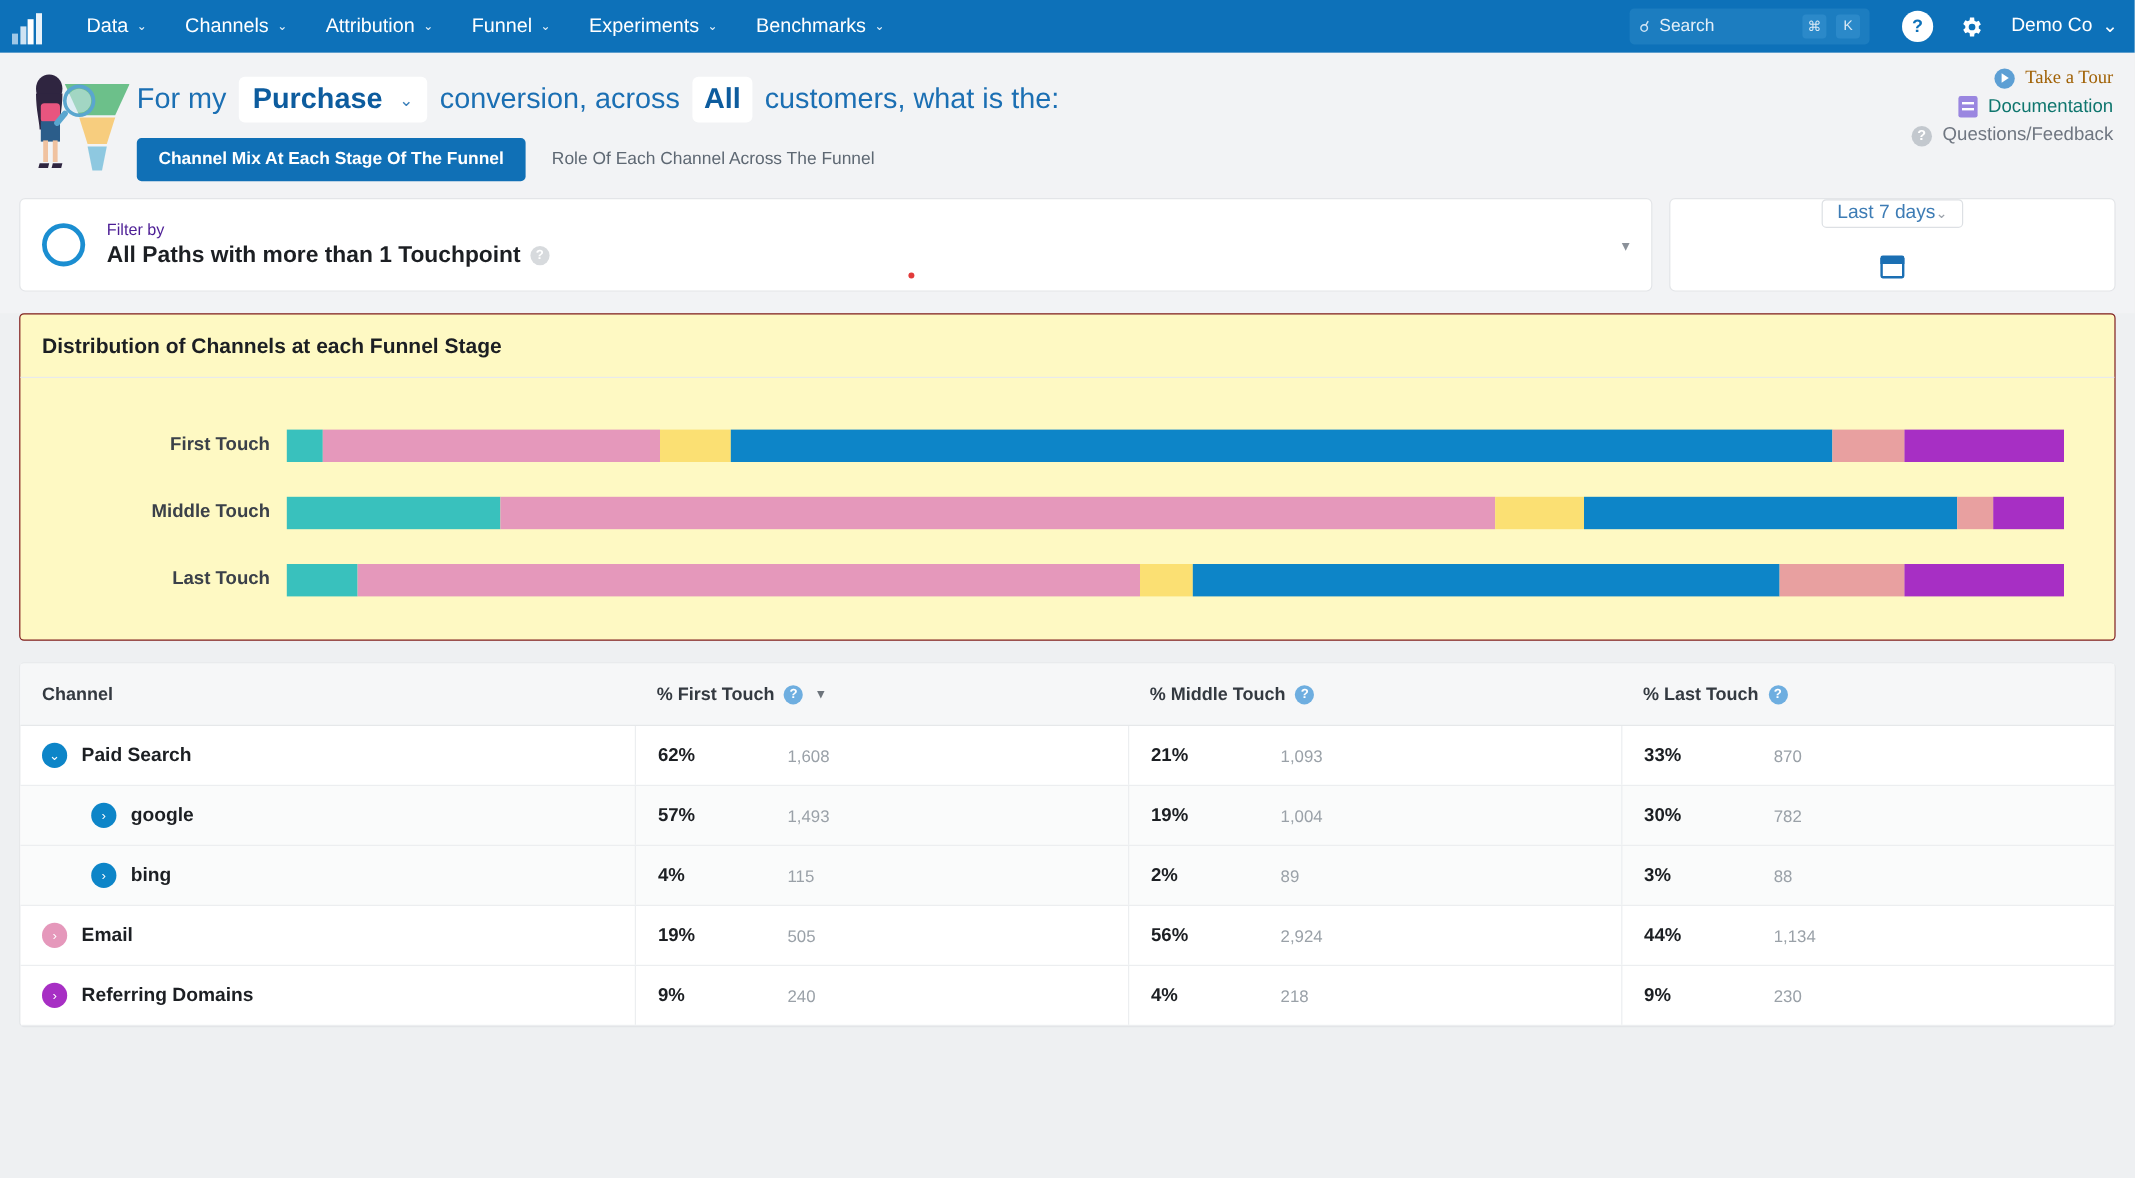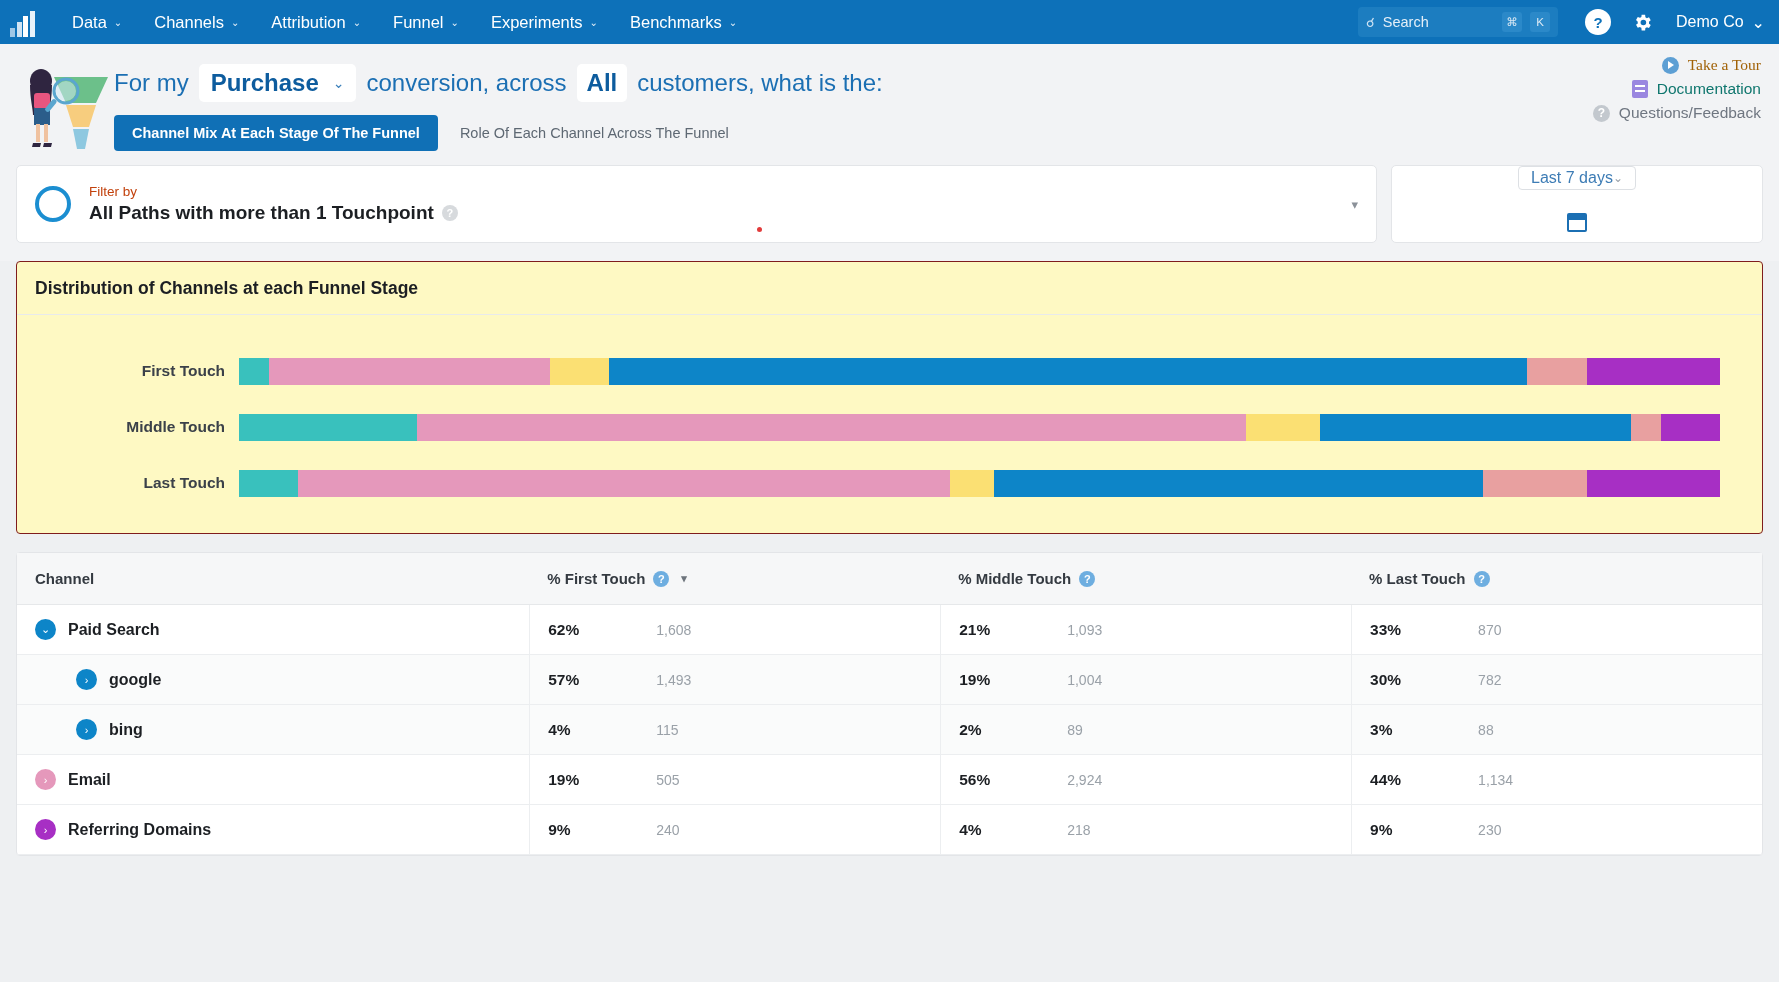--- a/index.html
+++ b/index.html
@@ -60,21 +60,21 @@
   .help-circ { background: #ffffff; color: #0d71b9; font-weight: bold; font-size: 15px; }
   .org { color:#fff; font-size:16px; display:flex; align-items:center; gap:8px; margin-left:10px; cursor:pointer;}
 
   
   .qbar {
     background: #f2f3f5;
     padding: 8px 16px 14px 16px;
     position: relative;
     min-height: 112px;
   }
-  .qrow { display: flex; align-items: flex-end; }
+  .qrow { display: flex; align-items: center; }
   .funnel-ill { width: 92px; height: 84px; flex: none; margin-right: 6px; }
   .qcontent { padding-top: 12px; }
   .qline {
     display: flex; align-items: center; gap: 10px;
     font-size: 24px; color: #1b6fb3; white-space: nowrap;
   }
   .pill {
     background: #ffffff; border-radius: 5px;
     padding: 5px 12px;
     display: flex; align-items: center; gap: 14px;
@@ -115,21 +115,21 @@
   
   .filterwrap { display: flex; gap: 14px; padding: 0 16px; align-items: stretch; background:#f2f3f5; padding-bottom:18px;}
   .filtercard {
     flex: 1; background: #ffffff; border-radius: 5px;
     border: 1px solid #e3e5e8;
     display: flex; align-items: center;
     padding: 0 18px; height: 78px; cursor: pointer;
     position: relative;
   }
   .ring { width: 36px; height: 36px; border-radius: 50%; border: 4px solid #1b8ed1; margin-right: 18px; flex:none;}
-  .flabel { font-size: 13.5px; color: #c2410c; margin-bottom: 3px; }
+  .flabel { font-size: 13.5px; color: #4c1d95; margin-bottom: 3px; }
   .fvalue { font-size: 19px; color: #1c1f23; font-weight: bold; display: flex; align-items: center; gap: 8px; }
   .qmark { width:16px;height:16px;border-radius:50%;background:#d7dadd;color:#fff;font-size:11px;display:flex;align-items:center;justify-content:center;font-weight:bold;}
   .fcaret { margin-left: auto; color: #8b9199; font-size: 13px; }
   .reddot { position:absolute; left:740px; bottom:10px; width:5px; height:5px; border-radius:50%; background:#e23b3b;}
 
   .datecard {
     width: 372px; background: #ffffff; border-radius: 5px;
     border: 1px solid #e3e5e8;
     display: flex; align-items: center; justify-content: center;
     height: 78px; padding: 0 18px; gap: 12px; flex-direction: column;

